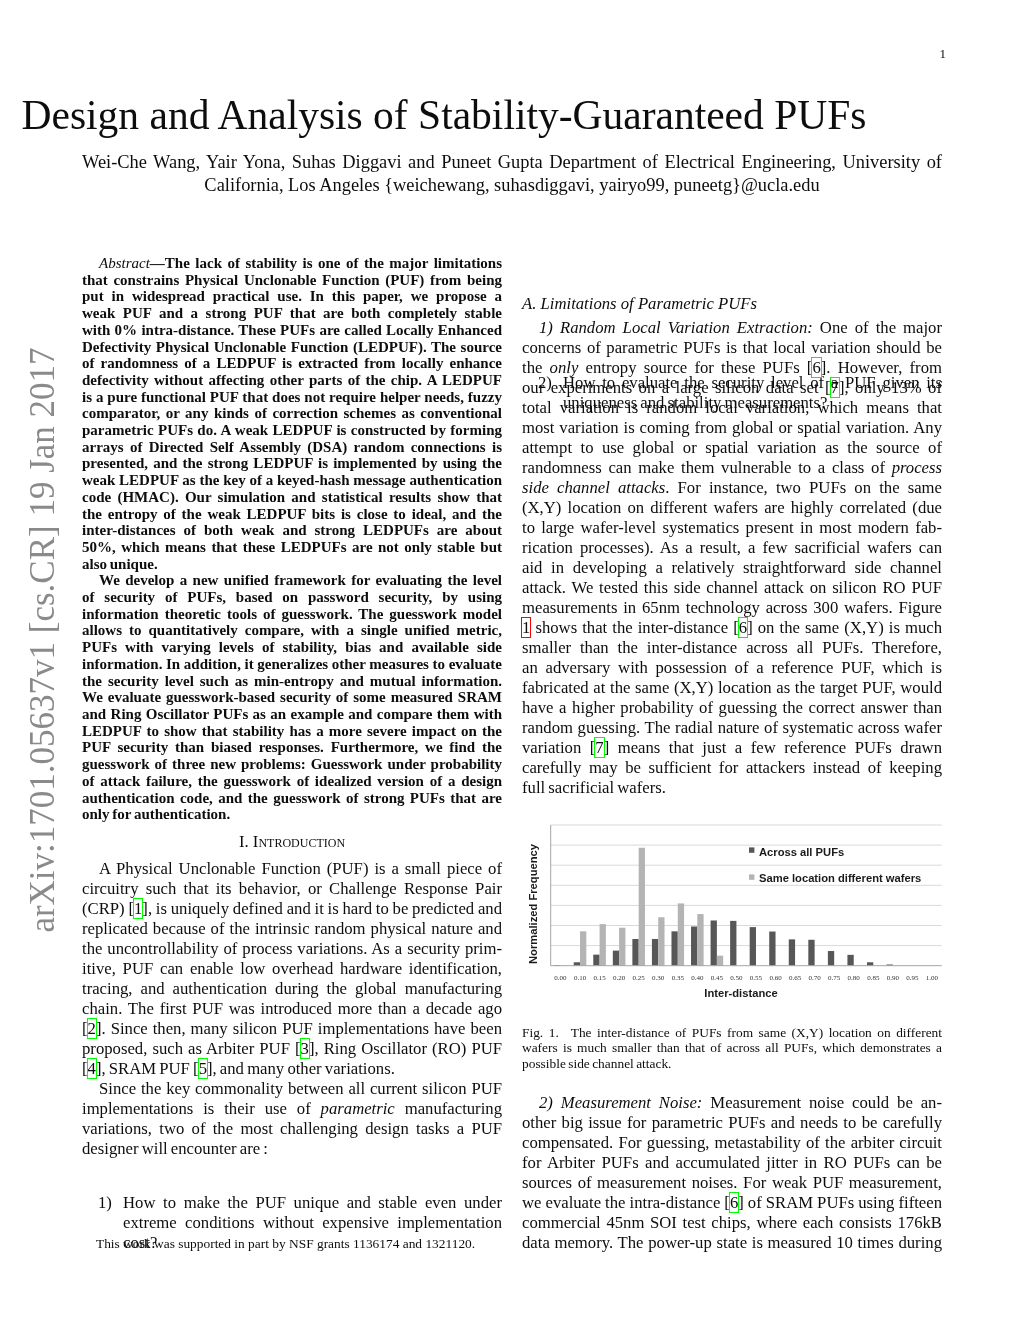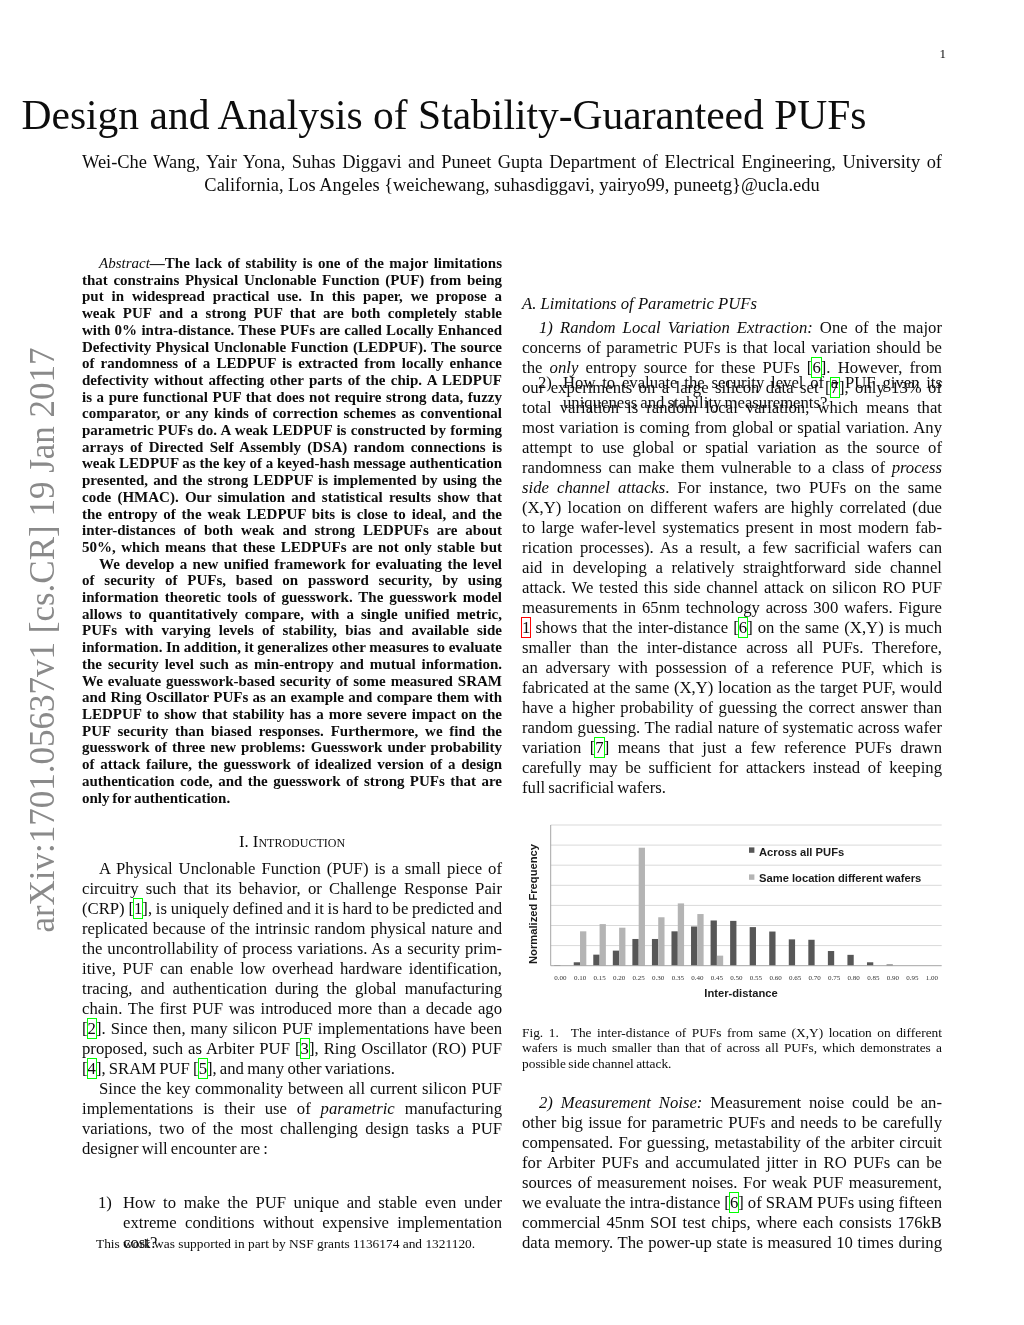--- a/index.html
+++ b/index.html
@@ -60,30 +60,31 @@
 <div class="abs col abstract" style="left:82px; top:255px;">
     <div class="para">
       <div class="ln j"><i>Abstract</i><span>—The lack of stability is one of the major limitations</span></div>
       <div class="ln j"><span>that constrains Physical Unclonable Function (PUF) from being</span></div>
       <div class="ln j"><span>put in widespread practical use. In this paper, we propose a</span></div>
       <div class="ln j"><span>weak PUF and a strong PUF that are both completely stable</span></div>
       <div class="ln j"><span>with 0% intra-distance. These PUFs are called Locally Enhanced</span></div>
       <div class="ln j"><span>Defectivity Physical Unclonable Function (LEDPUF). The source</span></div>
       <div class="ln j"><span>of randomness of a LEDPUF is extracted from locally enhance</span></div>
       <div class="ln j"><span>defectivity without affecting other parts of the chip. A LEDPUF</span></div>
-      <div class="ln j"><span>is a pure functional PUF that does not require strong data, fuzzy</span></div>
+      <div class="ln j"><span>is a pure functional PUF that does not require helper needs, fuzzy</span></div>
       <div class="ln j"><span>comparator, or any kinds of correction schemes as conventional</span></div>
       <div class="ln j"><span>parametric PUFs do. A weak LEDPUF is constructed by forming</span></div>
       <div class="ln j"><span>arrays of Directed Self Assembly (DSA) random connections is</span></div>
+      <div class="ln j"><span>presented, and the strong LEDPUF is implemented by using the</span></div>
       <div class="ln j"><span>weak LEDPUF as the key of a keyed-hash message authentication</span></div>
-      <div class="ln j"><span>presented, and the strong LEDPUF is implemented by using the</span></div>
       <div class="ln j"><span>code (HMAC). Our simulation and statistical results show that</span></div>
       <div class="ln j"><span>the entropy of the weak LEDPUF bits is close to ideal, and the</span></div>
       <div class="ln j"><span>inter-distances of both weak and strong LEDPUFs are about</span></div>
       <div class="ln j"><span>50%, which means that these LEDPUFs are not only stable but</span></div>
+      <div class="ln"><span>also unique.</span></div>
     </div>
     <div class="para">
       <div class="ln j"><span>We develop a new unified framework for evaluating the level</span></div>
       <div class="ln j"><span>of security of PUFs, based on password security, by using</span></div>
       <div class="ln j"><span>information theoretic tools of guesswork. The guesswork model</span></div>
       <div class="ln j"><span>allows to quantitatively compare, with a single unified metric,</span></div>
       <div class="ln j"><span>PUFs with varying levels of stability, bias and available side</span></div>
       <div class="ln j"><span>information. In addition, it generalizes other measures to evaluate</span></div>
       <div class="ln j"><span>the security level such as min-entropy and mutual information.</span></div>
       <div class="ln j"><span>We evaluate guesswork-based security of some measured SRAM</span></div>

